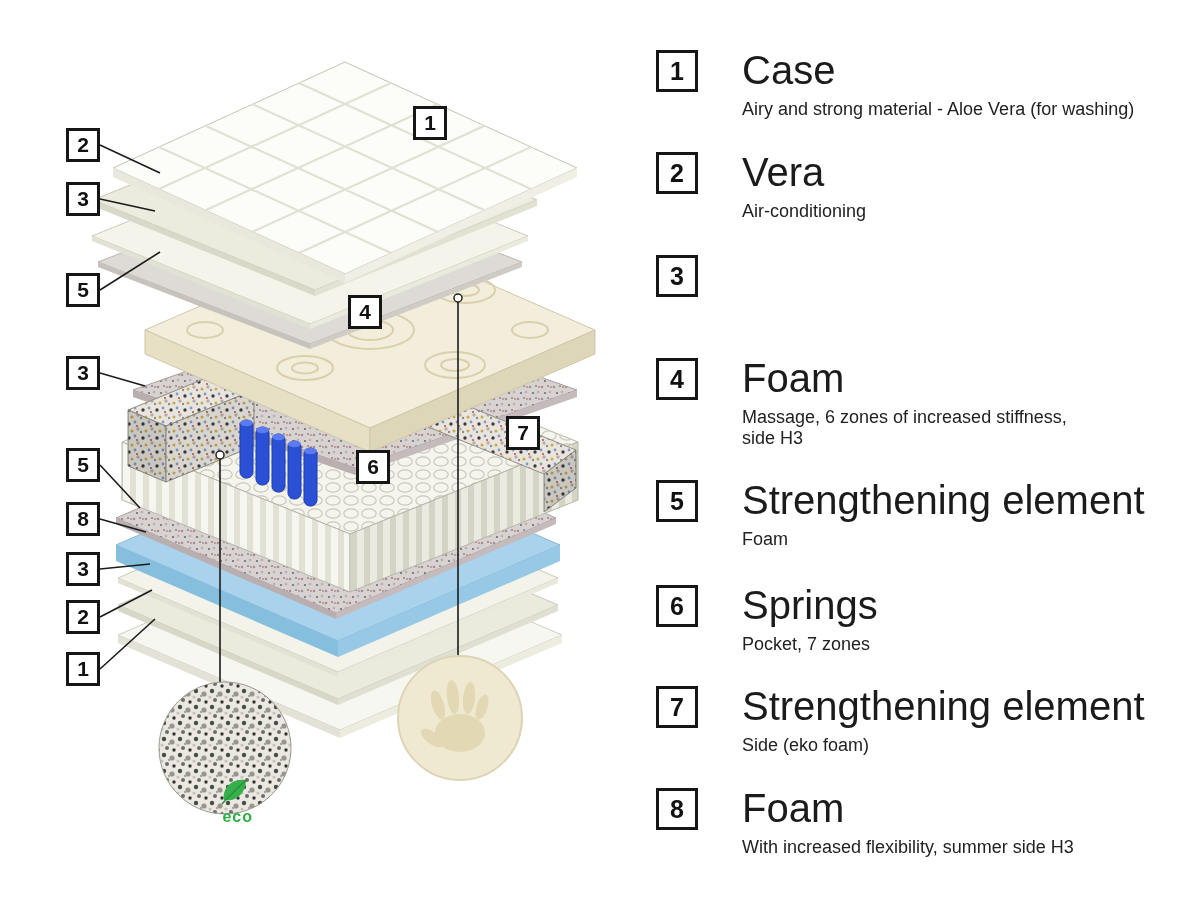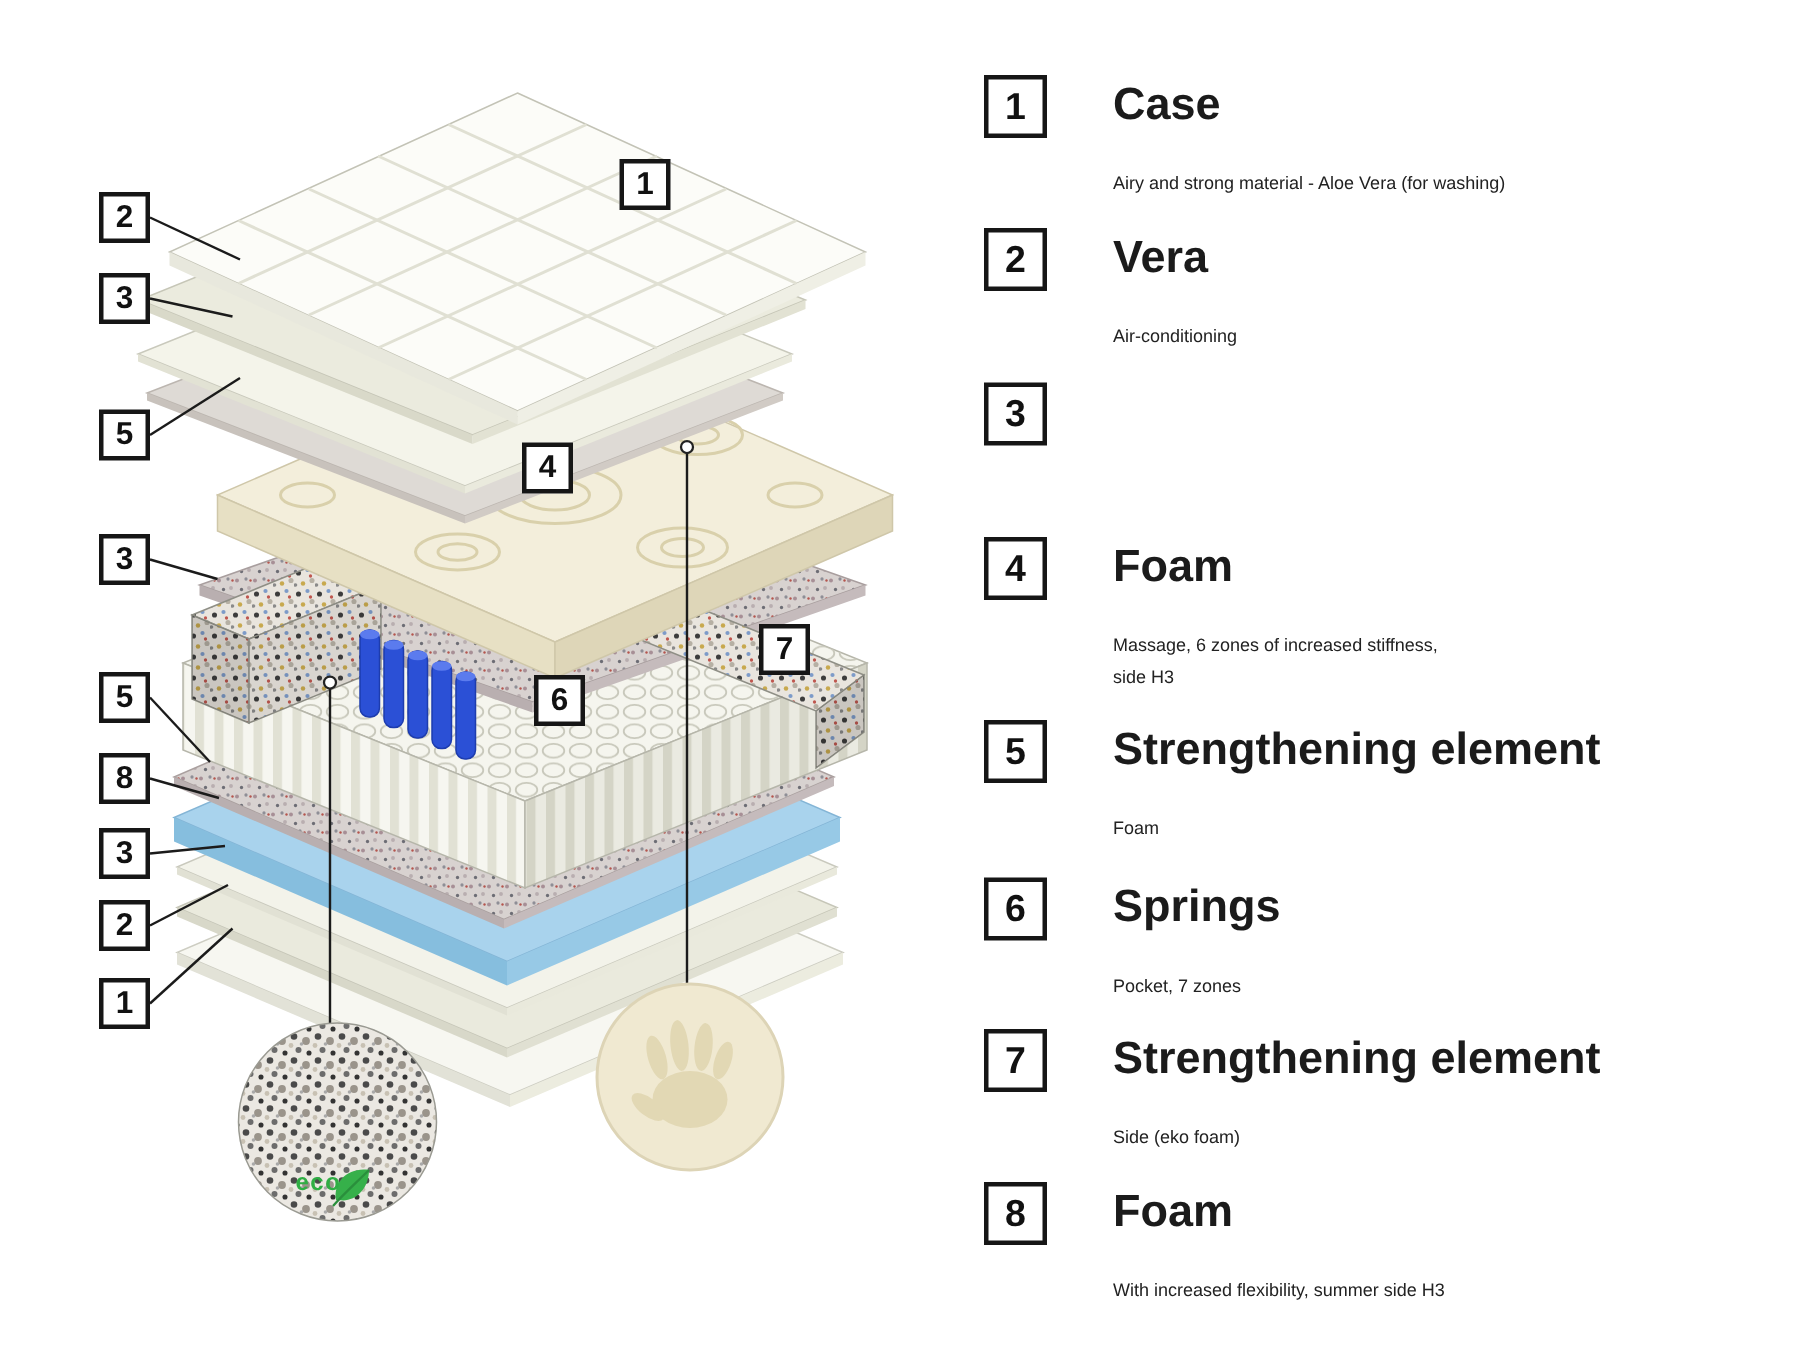--- a/index.html
+++ b/index.html
@@ -9,32 +9,32 @@
   }
   .stage{position:absolute;left:0;top:0;width:1200px;height:899px;}
   .diagram-svg{position:absolute;left:0;top:0;}
   .callout{
     position:absolute;width:34px;height:34px;box-sizing:border-box;
     background:#ffffff;border:3px solid #161616;
     display:flex;align-items:center;justify-content:center;
     font-weight:bold;font-size:21px;color:#111;z-index:5;
   }
   .eco-text{
-    position:absolute;left:197px;top:780px;width:56px;text-align:left;
+    position:absolute;left:197px;top:808px;width:56px;text-align:right;
     color:#2fae44;font-weight:bold;font-size:16px;z-index:6;letter-spacing:1px;
   }
   .legend{position:absolute;left:648px;top:0;width:552px;height:899px;}
   .legend-row{position:absolute;left:8px;display:flex;gap:44px;}
   .num-box{
     width:42px;height:42px;box-sizing:border-box;border:3px solid #161616;
     display:flex;align-items:center;justify-content:center;
     font-size:25px;font-weight:bold;color:#111;flex:0 0 auto;background:#fff;
   }
-  .legend-title{font-size:30px;font-weight:700;color:#1b1b1b;line-height:40px;}
-  .legend-desc{font-size:12px;color:#222;margin-top:22px;max-width:430px;white-space:pre-line;line-height:21px;}
+  .legend-title{font-size:40px;font-weight:400;color:#1b1b1b;line-height:40px;}
+  .legend-desc{font-size:18px;color:#222;margin-top:9px;max-width:430px;white-space:pre-line;line-height:21px;}
 </style>
 </head>
 <body>
 
 <div class="stage">
 
   <svg class="diagram-svg" width="630" height="899" viewBox="0 0 630 899">
     <defs>
       <pattern id="speck" width="14" height="14" patternUnits="userSpaceOnUse">
         <rect width="14" height="14" fill="#e9e5de"></rect>

